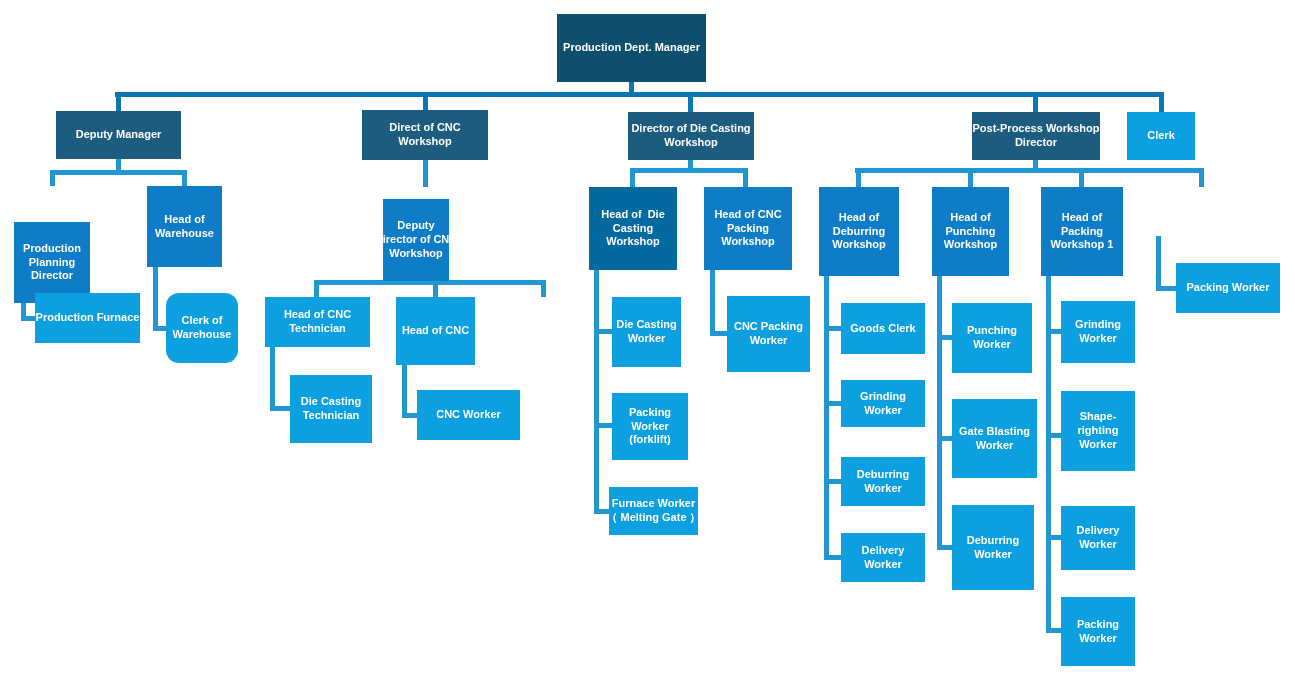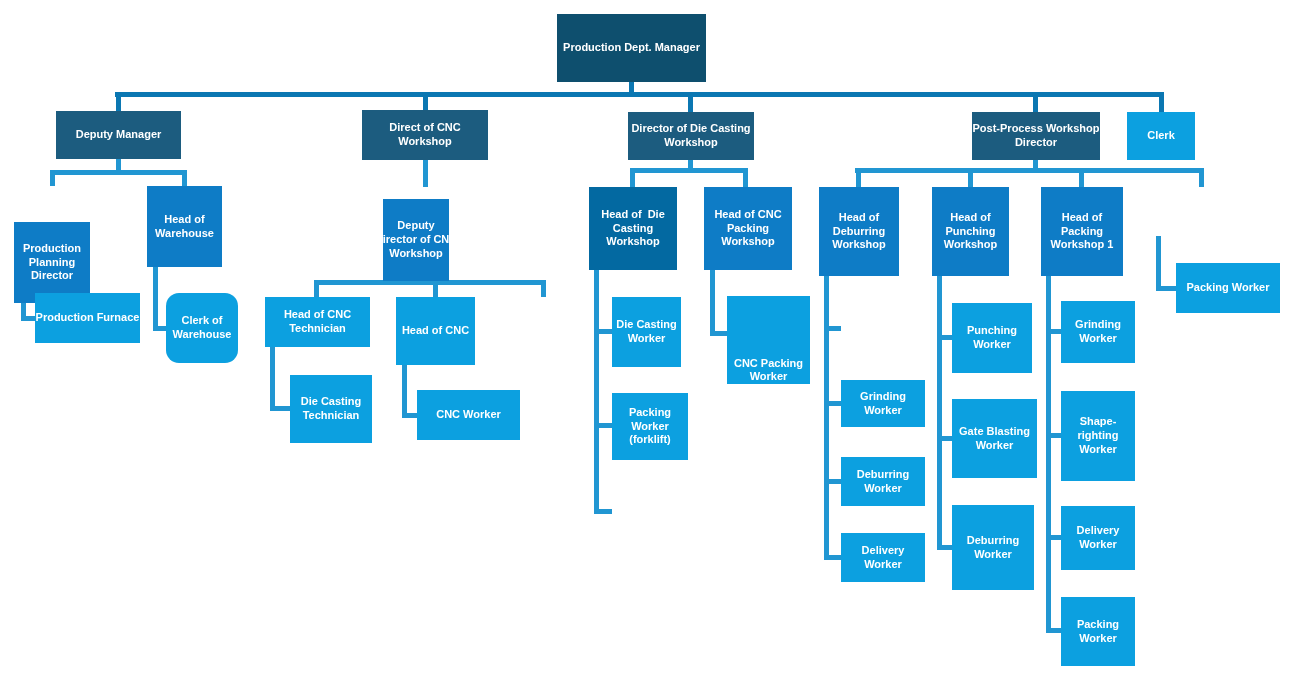--- a/index.html
+++ b/index.html
@@ -152,28 +152,35 @@
     </div>
     <div class="node" style="left: 612px; top: 297px; width: 69px; height: 70px; background: rgb(12, 160, 224);">
       <span>Die Casting
 Worker</span>
     </div>
     <div class="node" style="left: 612px; top: 393px; width: 76px; height: 67px; background: rgb(12, 160, 224);">
       <span>Packing
 Worker
 (forklift)</span>
     </div>
-    <div class="node" style="left: 727px; top: 296px; width: 83px; height: 88px; background: rgb(12, 160, 224); align-items: flex-end;">
+    <div class="node" style="left: 609px; top: 487px; width: 89px; height: 48px; background: rgb(12, 160, 224);">
+      <span>Furnace Worker
+（ Melting Gate ）</span>
+    </div>
+    <div class="node" style="left: 727px; top: 296px; width: 83px; height: 76px; background: rgb(12, 160, 224);">
       <span>CNC Packing
 Worker</span>
     </div>
     <div class="node" style="left: 819px; top: 187px; width: 80px; height: 89px; background: rgb(14, 124, 198);">
       <span>Head of
 Deburring
 Workshop</span>
+    </div>
+    <div class="node" style="left: 841px; top: 303px; width: 84px; height: 51px; background: rgb(12, 160, 224);">
+      <span>Goods Clerk</span>
     </div>
     <div class="node" style="left: 841px; top: 380px; width: 84px; height: 47px; background: rgb(12, 160, 224);">
       <span>Grinding
 Worker</span>
     </div>
     <div class="node" style="left: 841px; top: 457px; width: 84px; height: 49px; background: rgb(12, 160, 224);">
       <span>Deburring
 Worker</span>
     </div>
     <div class="node" style="left: 841px; top: 533px; width: 84px; height: 49px; background: rgb(12, 160, 224);">
@@ -199,21 +206,21 @@
     </div>
     <div class="node" style="left: 1041px; top: 187px; width: 82px; height: 89px; background: rgb(14, 124, 198);">
       <span>Head of
 Packing
 Workshop 1</span>
     </div>
     <div class="node" style="left: 1061px; top: 301px; width: 74px; height: 62px; background: rgb(12, 160, 224);">
       <span>Grinding
 Worker</span>
     </div>
-    <div class="node" style="left: 1061px; top: 391px; width: 74px; height: 90px; background: rgb(12, 160, 224);">
+    <div class="node" style="left: 1061px; top: 391px; width: 74px; height: 80px; background: rgb(12, 160, 224);">
       <span>Shape-
 righting
 Worker</span>
     </div>
     <div class="node" style="left: 1061px; top: 506px; width: 74px; height: 64px; background: rgb(12, 160, 224);">
       <span>Delivery
 Worker</span>
     </div>
     <div class="node" style="left: 1061px; top: 597px; width: 74px; height: 69px; background: rgb(12, 160, 224);">
       <span>Packing

